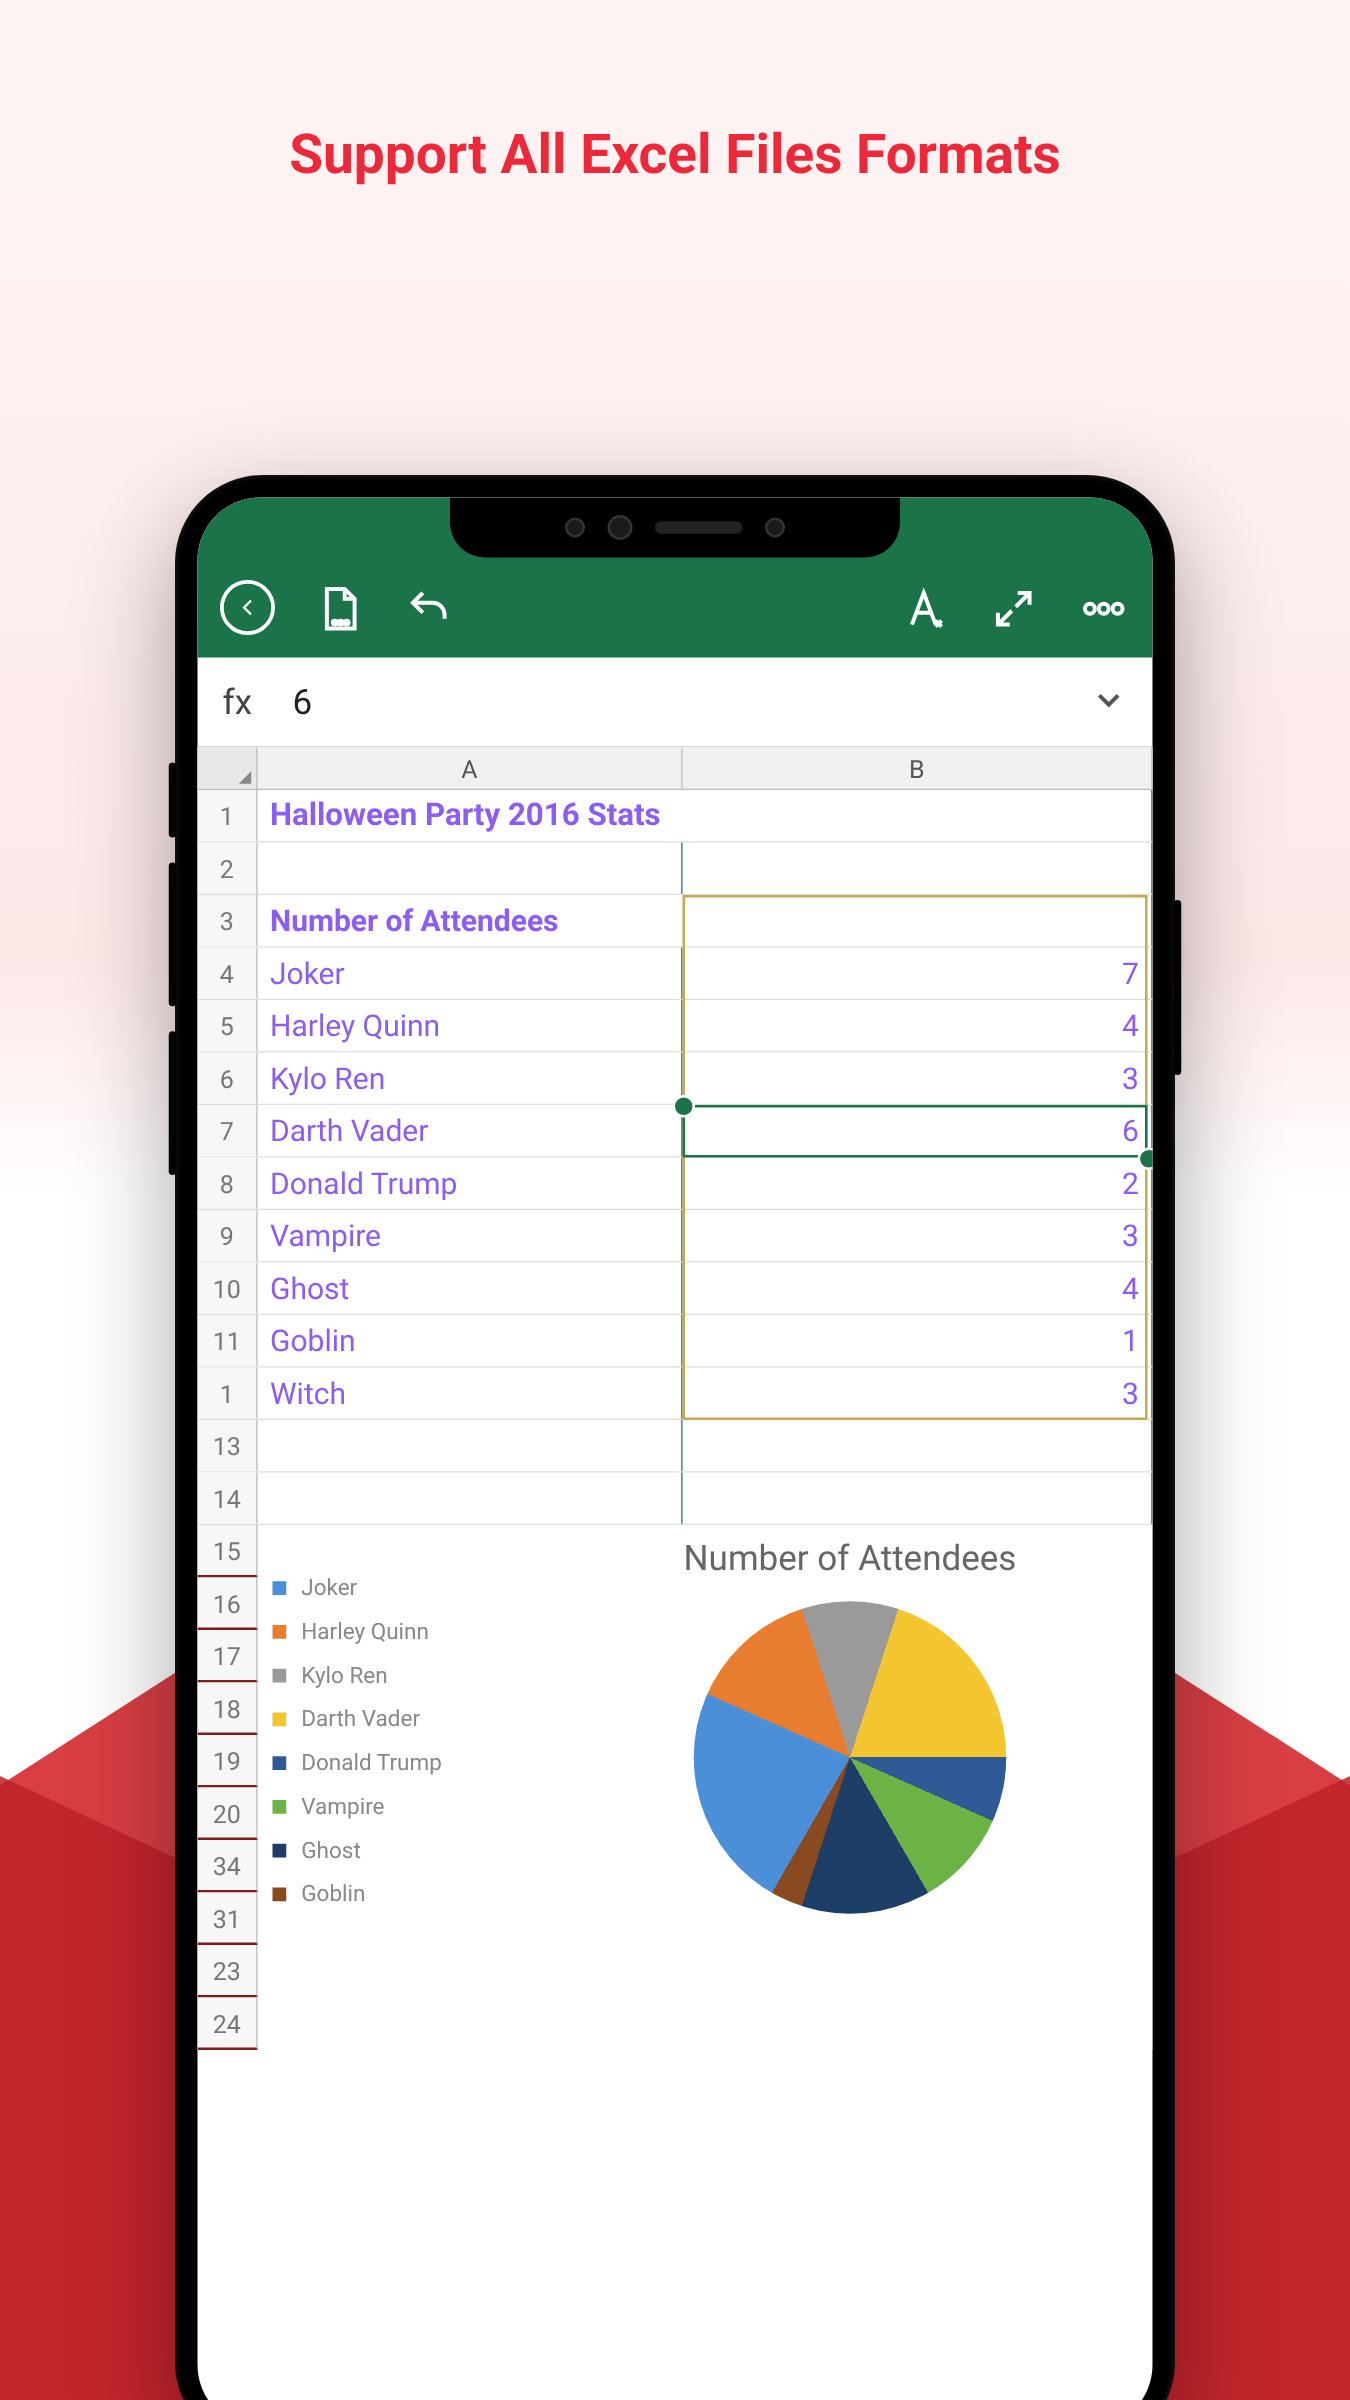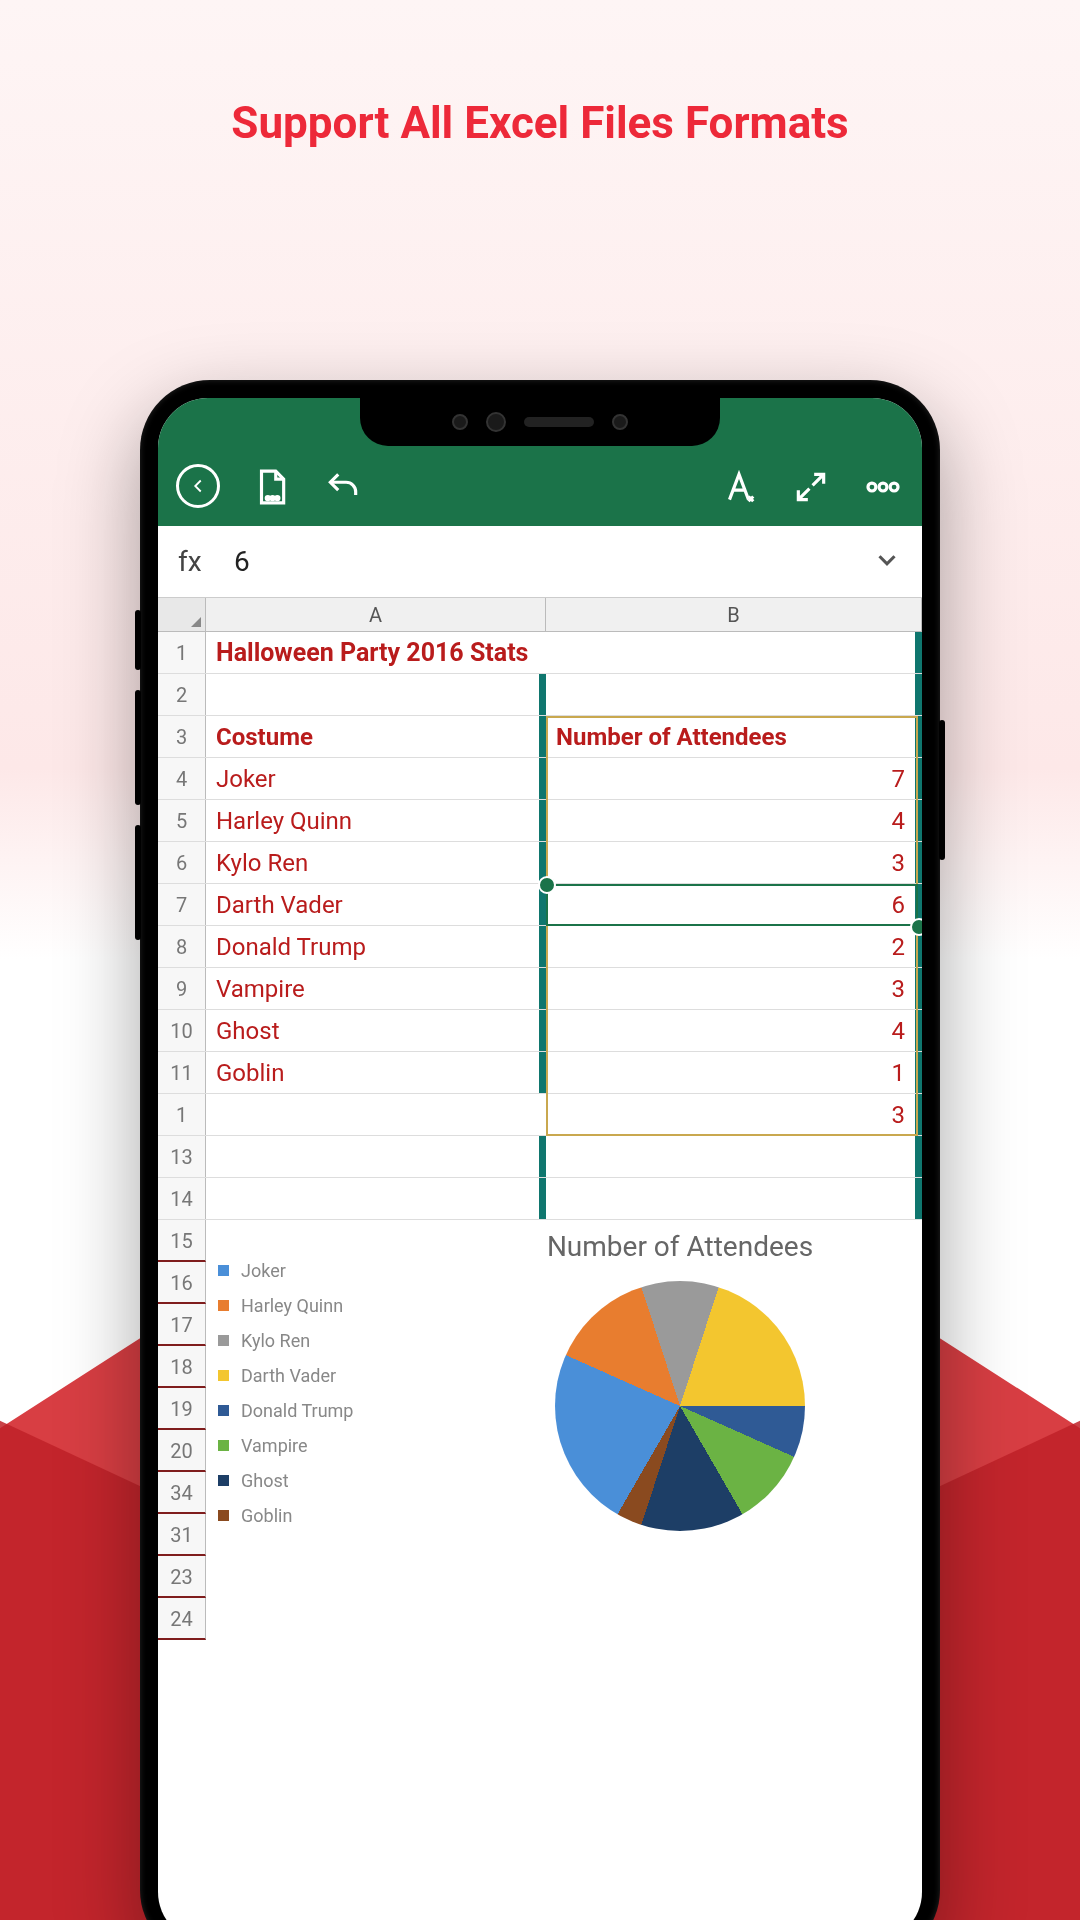--- a/index.html
+++ b/index.html
@@ -34,21 +34,21 @@
 .fx{font-size:28px;color:#444;width:56px}
 .fval{font-size:28px;color:#222;flex:1}
 .fchev svg{width:30px;height:30px;stroke:#555;fill:none}
 .sheet{background:#fff}
 .col-headers{display:flex;border-bottom:1px solid #bbb;background:#f0f0f0;height:34px}
 .corner{width:48px;background:#e8e8e8;border-right:1px solid #bbb;position:relative}
 .corner::after{content:'';position:absolute;right:4px;bottom:4px;border-style:solid;border-width:0 0 10px 10px;border-color:transparent transparent #888 transparent}
 .ch{flex:1;text-align:center;font-size:20px;color:#555;border-right:1px solid #bbb;line-height:34px}
 .row{display:flex;height:42px;border-bottom:1px solid #ddd}
 .rh{width:48px;text-align:center;font-size:20px;color:#777;border-right:1px solid #bbb;line-height:42px;background:#f7f7f7}
-.cell{border-right:7px solid #0f766e;padding:0 10px;font-size:24px;color:#b91c1c;line-height:42px;overflow:hidden;white-space:nowrap}
+.cell{border-right:1px solid #0f766e;padding:0 10px;font-size:24px;color:#8b5cf6;line-height:42px;overflow:hidden;white-space:nowrap}
 .cA{flex:0 0 340px}
 .cB{flex:1;text-align:right}
 .row.title .cA{font-weight:700;font-size:25px}
 .row.hdr .cell{font-weight:700;text-align:left}
 .row.hdr .cB{text-align:left}
 .sel-out{position:absolute;border:2px solid #1b7349;pointer-events:none}
 .sel-h{position:absolute;width:18px;height:18px;background:#1b7349;border:2px solid #fff;border-radius:50%;pointer-events:none}
 .chart-area{display:flex;padding:10px 0 10px 60px;position:relative}
 .legend{width:220px;padding-top:30px}
 .legend-item{display:flex;align-items:center;gap:12px;font-size:18px;color:#888;margin-bottom:14px}
@@ -146,21 +146,20 @@
           <div class="rh">1</div>
           <div class="cell cA" style="flex:1">Halloween Party 2016 Stats</div>
         </div>
         <div class="row">
             <div class="rh">2</div>
             <div class="cell cA"></div>
             <div class="cell cB"></div>
           </div>
         <div class="row hdr">
           <div class="rh">3</div>
-          <div class="cell cA">Costume</div>
           <div class="cell cB">Number of Attendees</div>
         </div>
         <div id="data-rows">
             <div class="row">
               <div class="rh">4</div>
               <div class="cell cA">Joker</div>
               <div class="cell cB">7</div>
             </div>
             <div class="row">
               <div class="rh">5</div>
@@ -192,20 +191,21 @@
               <div class="cell cA">Ghost</div>
               <div class="cell cB">4</div>
             </div>
             <div class="row">
               <div class="rh">11</div>
               <div class="cell cA">Goblin</div>
               <div class="cell cB">1</div>
             </div>
             <div class="row">
               <div class="rh">1</div>
+              <div class="cell cA">Witch</div>
               <div class="cell cB">3</div>
             </div>
           </div>
         <div class="row">
             <div class="rh">13</div>
             <div class="cell cA"></div>
             <div class="cell cB"></div>
           </div>
         <div class="row">
             <div class="rh">14</div>

